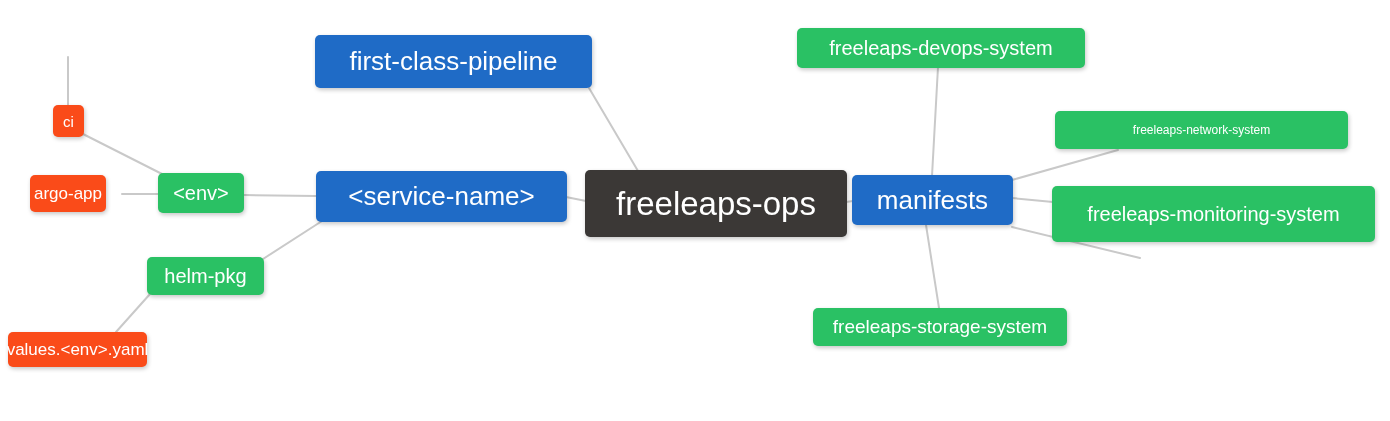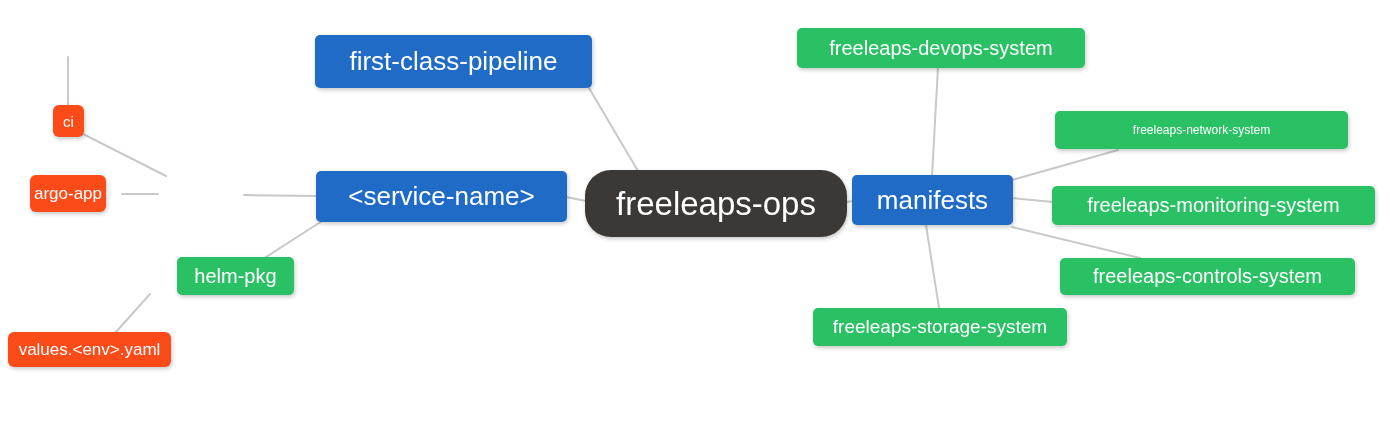--- a/index.html
+++ b/index.html
@@ -33,24 +33,24 @@
     align-items: center;
     justify-content: center;
     box-sizing: border-box;
     white-space: nowrap;
     color: #ffffff;
     border-radius: 5px;
     box-shadow: 1px 2px 4px rgba(0,0,0,0.22);
     cursor: pointer;
     user-select: none;
   }
-  .c-root   { background: #3b3836; border-radius: 26px; }
+  .c-root   { background: #3b3836; }
   .c-blue   { background: #1f6bc6; }
   .c-green  { background: #2ac164; }
-  .c-red    { background: #fa4b19; border-radius: 6px; }
+  .c-red    { background: #fa4b19; }
   .c-orange { background: #f9a11c; }
 </style>
 </head>
 <body>
 
 <div class="canvas">
 
   <svg class="edge-layer" width="1390" height="421" viewBox="0 0 1390 421" aria-hidden="true">
     <line x1="68" y1="57" x2="68" y2="105"></line>
     <line x1="83" y1="134" x2="166" y2="176"></line>
@@ -66,36 +66,36 @@
     <line x1="1012" y1="198" x2="1053" y2="202"></line>
     <line x1="1012" y1="227" x2="1140" y2="258"></line>
     <line x1="926" y1="225" x2="939" y2="308"></line>
   </svg>
 
 
   <div class="node c-red" style="left:53px;  top:105px; width:31px;  height:32px; font-size:15px;">ci</div>
 
   <div class="node c-red" style="left:30px;  top:175px; width:76px;  height:37px; font-size:17px;">argo-app</div>
 
+  <div class="node c-green" style="left:158px; top:173px; width:86px;  height:40px; font-size:20px;">&lt;env&gt;</div>
 
-  <div class="node c-green" style="left:147px; top:257px; width:117px; height:38px; font-size:20px;margin-left:30px;">helm-pkg</div>
+  <div class="node c-green" style="left:147px; top:257px; width:117px; height:38px; font-size:20px;">helm-pkg</div>
 
-  <div class="node c-red" style="left:8px;   top:332px; width:163px; height:35px; font-size:17px;">values.&lt;env&gt;.yaml</div>
+  <div class="node c-red" style="left:8px;   top:332px; width:139px; height:35px; font-size:17px;">values.&lt;env&gt;.yaml</div>
 
   <div class="node c-blue" style="left:315px; top:35px;  width:277px; height:53px; font-size:26px;text-align:center;">first-class-pipeline</div>
 
   <div class="node c-blue" style="left:316px; top:171px; width:251px; height:51px; font-size:26px;">&lt;service-name&gt;</div>
 
   <div class="node c-root" style="left:585px; top:170px; width:262px; height:67px; font-size:33px;">freeleaps-ops</div>
 
   <div class="node c-green" style="left:797px; top:28px;  width:288px; height:40px; font-size:20px;">freeleaps-devops-system</div>
 
   <div class="node c-blue" style="left:852px; top:175px; width:161px; height:50px; font-size:26px;">manifests</div>
 
   <div class="node c-green" style="left:1055px;top:111px; width:293px; height:38px; font-size:12px;">freeleaps-network-system</div>
 
-  <div class="node c-green" style="left:1052px;top:186px; width:323px; height:39px; font-size:20px;">freeleaps-monitoring-system</div>
+  <div class="node c-green" style="left:1052px;top:186px; width:323px; height:56px; font-size:20px;">freeleaps-monitoring-system</div>
 
-  <div class="node c-green" style="left:1060px;top:258px; width:295px; height:37px; font-size:20px;">freeleaps-controls-system</div>
 
   <div class="node c-green" style="left:813px; top:308px; width:254px; height:38px; font-size:19px;">freeleaps-storage-system</div>
 
 </div>
 
 </body></html>

